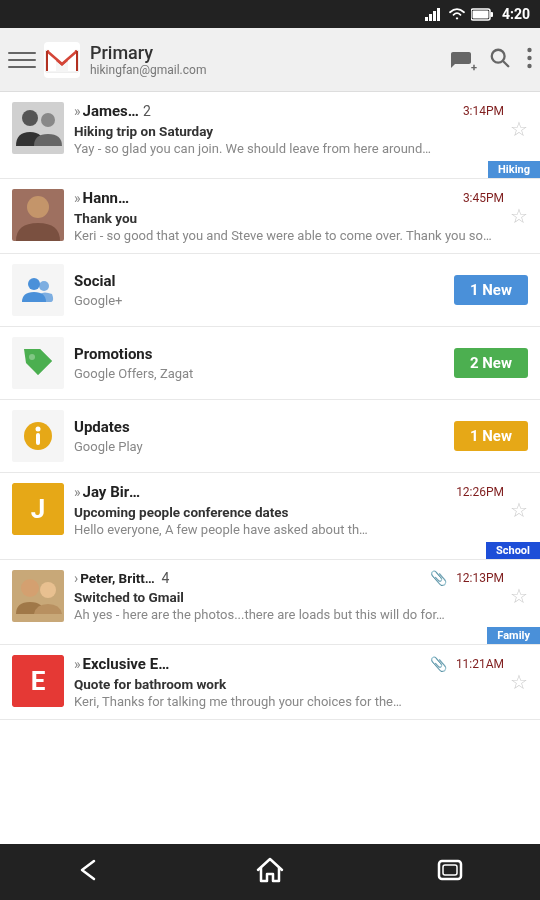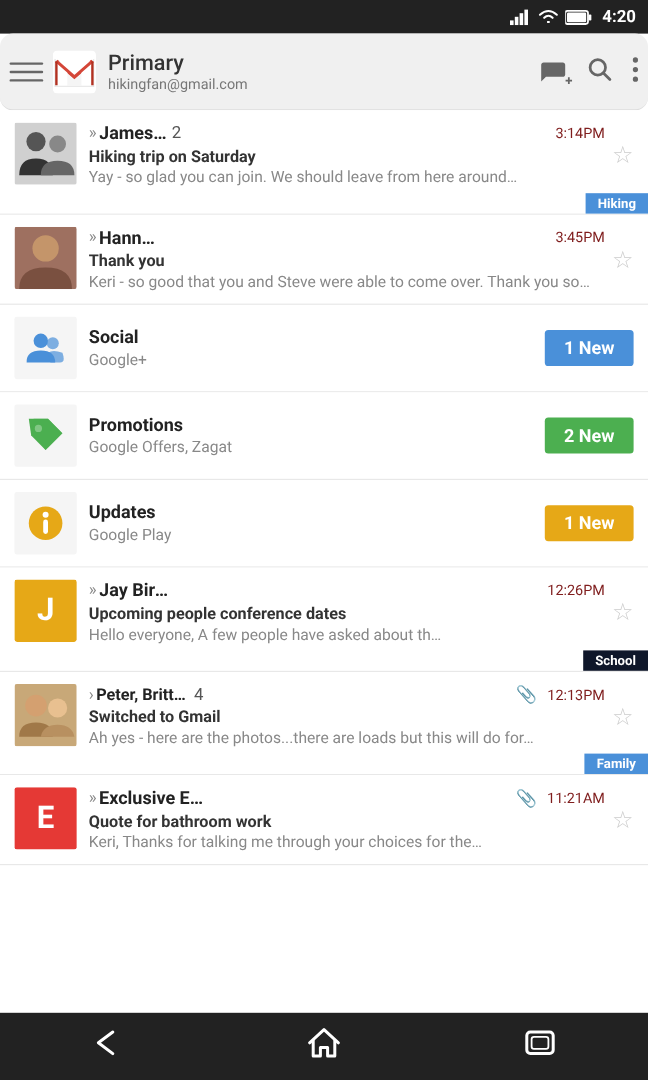--- a/index.html
+++ b/index.html
@@ -36,21 +36,20 @@
     }
 
     
     .app-bar {
       background: #f0f0f0;
       height: 64px;
       display: flex;
       align-items: center;
       padding: 0 8px;
       border-bottom: 1px solid #ddd;
-      border-radius: 11px;
     }
     .hamburger-icon {
       width: 28px;
       height: 28px;
       display: flex;
       flex-direction: column;
       justify-content: center;
       gap: 5px;
       cursor: pointer;
       margin-right: 8px;
@@ -480,21 +479,21 @@
         <div style="display:flex;align-items:center;">
           <span class="dbl-arrow">»</span>
           <span class="email-sender">Jay Birdsong</span>
         </div>
         <span class="email-time">12:26PM</span>
       </div>
       <div class="email-subject">Upcoming people conference dates</div>
       <div class="email-preview">Hello everyone, A few people have asked about th…</div>
     </div>
     <span class="star-icon">☆</span>
-    <div class="tag-chip" style="background:#0f172a;">School</div>
+    <div class="tag-chip" style="background:#1d4ed8;">School</div>
   </div>
 
   <div class="email-item" style="padding-bottom: 22px;">
     <div class="avatar-wrap">
       <svg width="52" height="52" viewBox="0 0 52 52">
         <rect width="52" height="52" fill="#c8a878"></rect>
 
         <circle cx="18" cy="18" r="9" fill="#d4a070"></circle>
         <path d="M4 44 Q4 32 18 32 Q32 32 32 44" fill="#a07848"></path>
         <circle cx="36" cy="20" r="8" fill="#e8c090"></circle>

